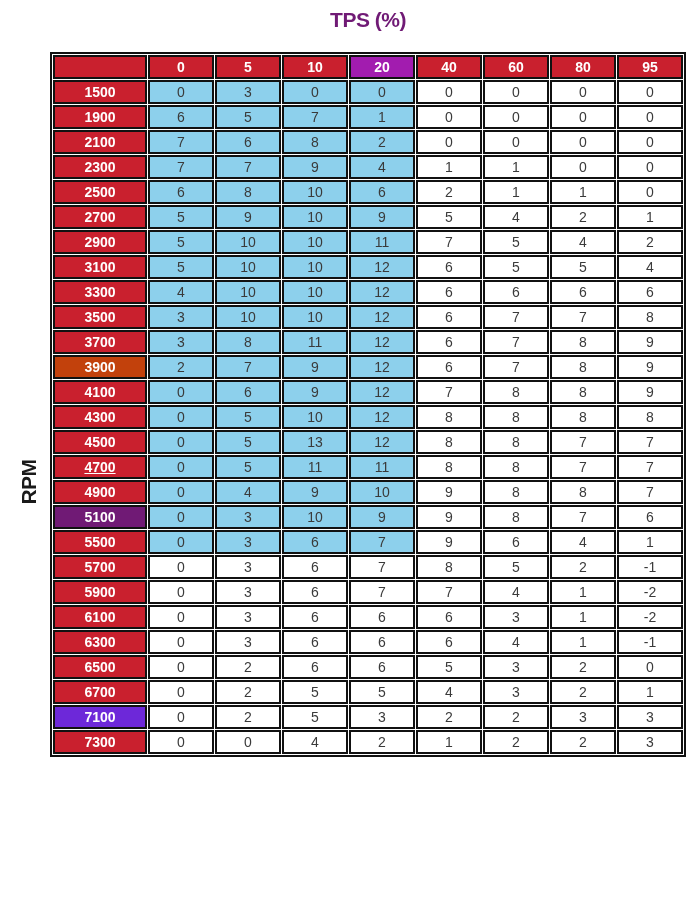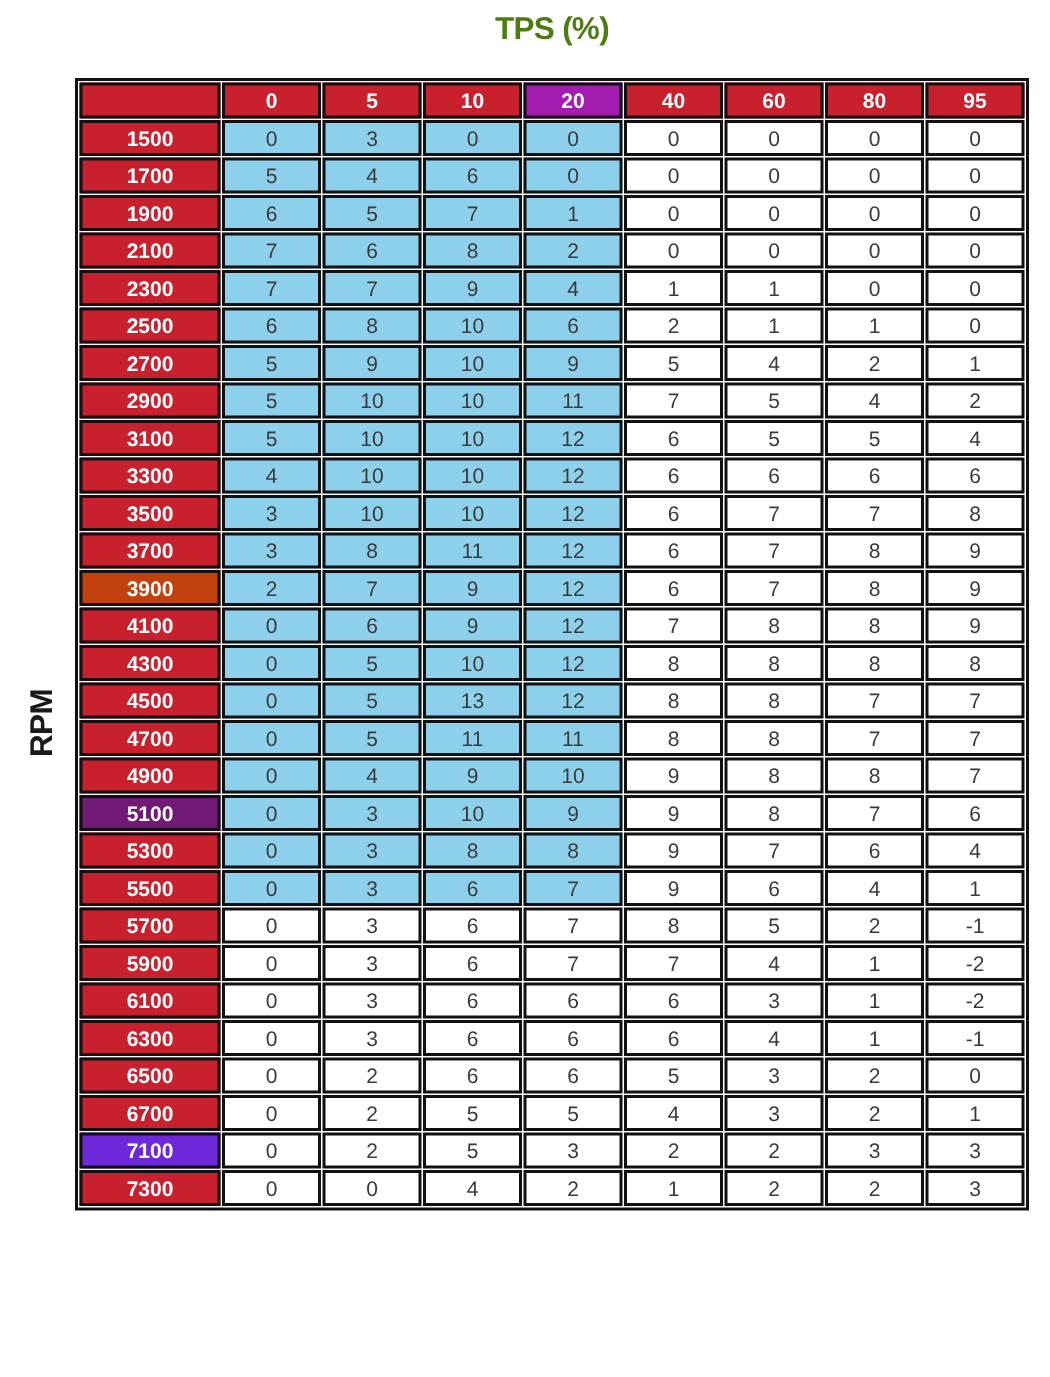--- a/index.html
+++ b/index.html
@@ -9,21 +9,21 @@
     font-family: "Liberation Sans", sans-serif;
     position: relative;
     overflow: hidden;
   }
   .title {
     position: absolute;
     left: 50px; top: 8px; width: 636px;
     text-align: center;
     font-size: 21px;
     font-weight: bold;
-    color: #4d7c0f;
+    color: #701a75;
     letter-spacing: -0.5px;
   }
   .rpm-label {
     position: absolute;
     left: 6px; top: 482px;
     transform: translateY(-50%) rotate(-90deg);
     transform-origin: center center;
     font-size: 21px;
     font-weight: bold;
     color: #1a1a1a;
@@ -95,31 +95,20 @@
         <td class="cell" style="background: rgb(141, 208, 236);">0</td>
         <td class="cell" style="background: rgb(141, 208, 236);">3</td>
         <td class="cell" style="background: rgb(141, 208, 236);">0</td>
         <td class="cell" style="background: rgb(141, 208, 236);">0</td>
         <td class="cell">0</td>
         <td class="cell">0</td>
         <td class="cell">0</td>
         <td class="cell">0</td>
       </tr>
       <tr>
-        <th class="row-head" style="background: rgb(201, 32, 46);">1700</th>
-        <td class="cell" style="background: rgb(141, 208, 236);">5</td>
-        <td class="cell" style="background: rgb(141, 208, 236);">4</td>
-        <td class="cell" style="background: rgb(141, 208, 236);">6</td>
-        <td class="cell" style="background: rgb(141, 208, 236);">0</td>
-        <td class="cell">0</td>
-        <td class="cell">0</td>
-        <td class="cell">0</td>
-        <td class="cell">0</td>
-      </tr>
-      <tr>
         <th class="row-head" style="background: rgb(201, 32, 46);">1900</th>
         <td class="cell" style="background: rgb(141, 208, 236);">6</td>
         <td class="cell" style="background: rgb(141, 208, 236);">5</td>
         <td class="cell" style="background: rgb(141, 208, 236);">7</td>
         <td class="cell" style="background: rgb(141, 208, 236);">1</td>
         <td class="cell">0</td>
         <td class="cell">0</td>
         <td class="cell">0</td>
         <td class="cell">0</td>
       </tr>
@@ -260,21 +249,21 @@
         <td class="cell" style="background: rgb(141, 208, 236);">0</td>
         <td class="cell" style="background: rgb(141, 208, 236);">5</td>
         <td class="cell" style="background: rgb(141, 208, 236);">13</td>
         <td class="cell" style="background: rgb(141, 208, 236);">12</td>
         <td class="cell">8</td>
         <td class="cell">8</td>
         <td class="cell">7</td>
         <td class="cell">7</td>
       </tr>
       <tr>
-        <th class="row-head" style="background: rgb(201, 32, 46);">4700</th>
+        <th class="row-head" style="background: rgb(201, 32, 46); text-decoration: underline;">4700</th>
         <td class="cell" style="background: rgb(141, 208, 236);">0</td>
         <td class="cell" style="background: rgb(141, 208, 236);">5</td>
         <td class="cell" style="background: rgb(141, 208, 236);">11</td>
         <td class="cell" style="background: rgb(141, 208, 236);">11</td>
         <td class="cell">8</td>
         <td class="cell">8</td>
         <td class="cell">7</td>
         <td class="cell">7</td>
       </tr>
       <tr>
@@ -291,31 +280,20 @@
       <tr>
         <th class="row-head" style="background: #701a75;">5100</th>
         <td class="cell" style="background: rgb(141, 208, 236);">0</td>
         <td class="cell" style="background: rgb(141, 208, 236);">3</td>
         <td class="cell" style="background: rgb(141, 208, 236);">10</td>
         <td class="cell" style="background: rgb(141, 208, 236);">9</td>
         <td class="cell">9</td>
         <td class="cell">8</td>
         <td class="cell">7</td>
         <td class="cell">6</td>
-      </tr>
-      <tr>
-        <th class="row-head" style="background: rgb(201, 32, 46);">5300</th>
-        <td class="cell" style="background: rgb(141, 208, 236);">0</td>
-        <td class="cell" style="background: rgb(141, 208, 236);">3</td>
-        <td class="cell" style="background: rgb(141, 208, 236);">8</td>
-        <td class="cell" style="background: rgb(141, 208, 236);">8</td>
-        <td class="cell">9</td>
-        <td class="cell">7</td>
-        <td class="cell">6</td>
-        <td class="cell">4</td>
       </tr>
       <tr>
         <th class="row-head" style="background: rgb(201, 32, 46);">5500</th>
         <td class="cell" style="background: rgb(141, 208, 236);">0</td>
         <td class="cell" style="background: rgb(141, 208, 236);">3</td>
         <td class="cell" style="background: rgb(141, 208, 236);">6</td>
         <td class="cell" style="background: rgb(141, 208, 236);">7</td>
         <td class="cell">9</td>
         <td class="cell">6</td>
         <td class="cell">4</td>

